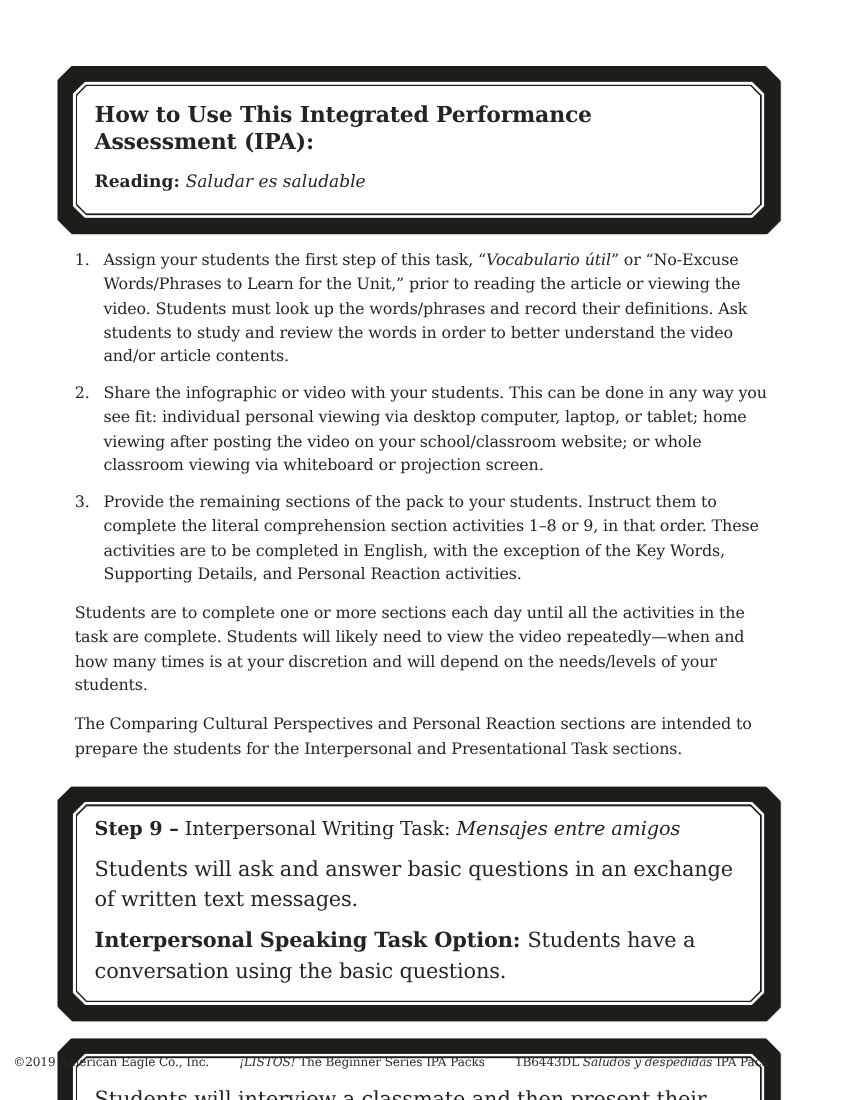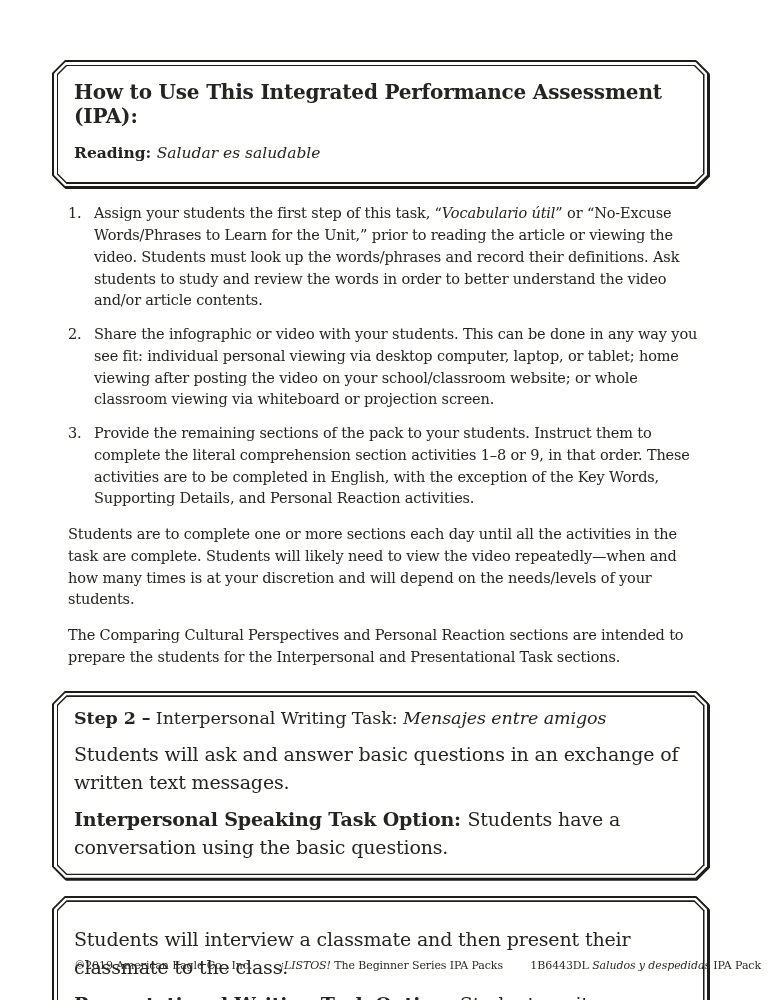--- a/index.html
+++ b/index.html
@@ -9,21 +9,21 @@
     font-family: "DejaVu Serif", "Liberation Serif", serif;
     color: #262420;
     position: relative;
     overflow: hidden;
   }
   .page { padding: 60px 64px 0 52px; }
 
   
   .frame-shadow { filter: drop-shadow(1.5px 1.5px 0 #1f1d19); }
   .frame-outer {
-    background: #1f1d19; padding: 2px;
+    background: #1f1d19; padding: 14px;
     clip-path: polygon(13px 0, calc(100% - 13px) 0, 100% 13px, 100% calc(100% - 13px),
                        calc(100% - 13px) 100%, 13px 100%, 0 calc(100% - 13px), 0 13px);
   }
   .frame-gap {
     background: #ffffff; padding: 2.5px;
     clip-path: polygon(11.5px 0, calc(100% - 11.5px) 0, 100% 11.5px, 100% calc(100% - 11.5px),
                        calc(100% - 11.5px) 100%, 11.5px 100%, 0 calc(100% - 11.5px), 0 11.5px);
   }
   .frame-line {
     background: #1f1d19; padding: 1.5px;
@@ -62,21 +62,21 @@
   .task-box { margin-top: 22px; }
   .task-box .frame-content { padding: 11px 18px 12px 16px; }
   .task-box .step-line { margin: 0 0 8px; }
   .task-body { font-size: 19px; line-height: 1.5; margin: 12px 0 8px; letter-spacing: -0.15px; }
   .task-option { font-size: 19px; line-height: 1.5; margin: 0; letter-spacing: -0.15px; }
   .task-option b { font-weight: bold; }
   #step3-box { margin-top: 16px; }
 
   footer.page-footer {
     position: absolute; left: 0; right: 0; bottom: 28px;
-    text-align: right; font-size: 11px; color: #2c2a26;
+    text-align: left; font-size: 11px; color: #2c2a26;
     letter-spacing: -0.1px;
   }
   footer .seg { margin: 0 12px; white-space: nowrap; }
 </style>
 </head>
 <body>
 
 <main class="page">
 
   <section class="frame-shadow">
@@ -108,21 +108,21 @@
   </ol>
 
   <p class="para">Students are to complete one or more sections each day until all the activities in the task are complete. Students will likely need to view the video repeatedly—when and how many times is at your discretion and will depend on the needs/levels of your students.</p>
   <p class="para">The Comparing Cultural Perspectives and Personal Reaction sections are intended to prepare the students for the Interpersonal and Presentational Task sections.</p>
 
   <section class="frame-shadow task-box" id="step2-box">
     <div class="frame-outer">
       <div class="frame-gap">
           <div class="frame-line">
             <div class="frame-content">
-        <p class="step-line"><b>Step 2 –</b><span> Interpersonal Writing Task: </span><em>Mensajes entre amigos</em></p>
+        <p class="step-line"><b>Step 9 –</b><span> Interpersonal Writing Task: </span><em>Mensajes entre amigos</em></p>
         <p class="task-body">Students will ask and answer basic questions in an exchange of written text messages.</p>
         <p class="task-option"><b>Interpersonal Speaking Task Option: </b><span>Students have a conversation using the basic questions.</span></p>
       </div>
           </div>
         </div>
     </div>
   </section>
 
   <section class="frame-shadow task-box" id="step3-box">
     <div class="frame-outer">

